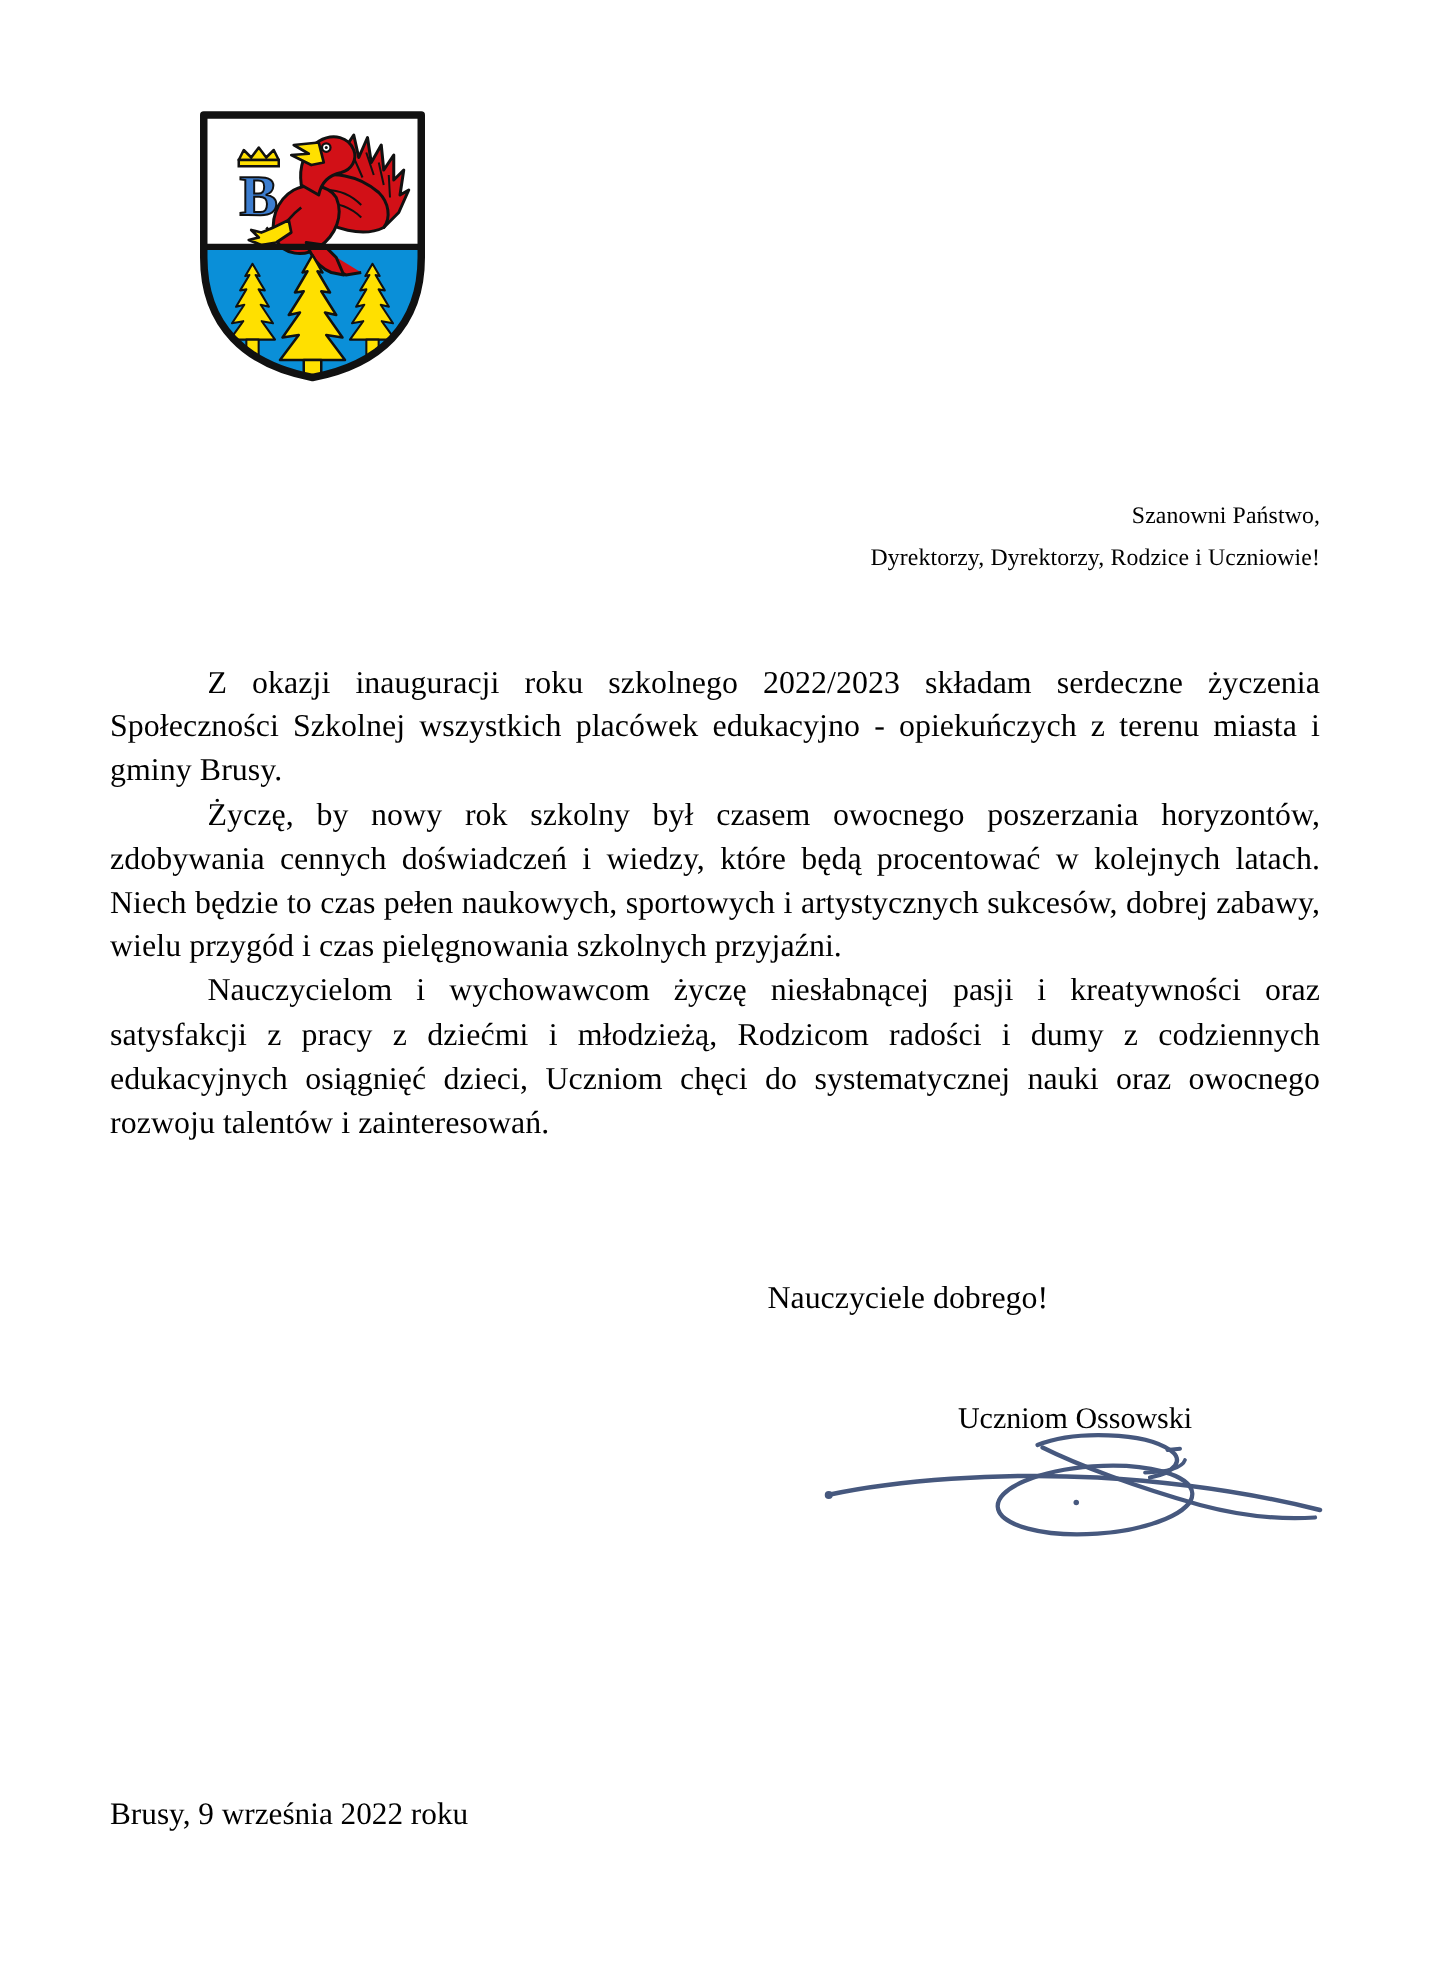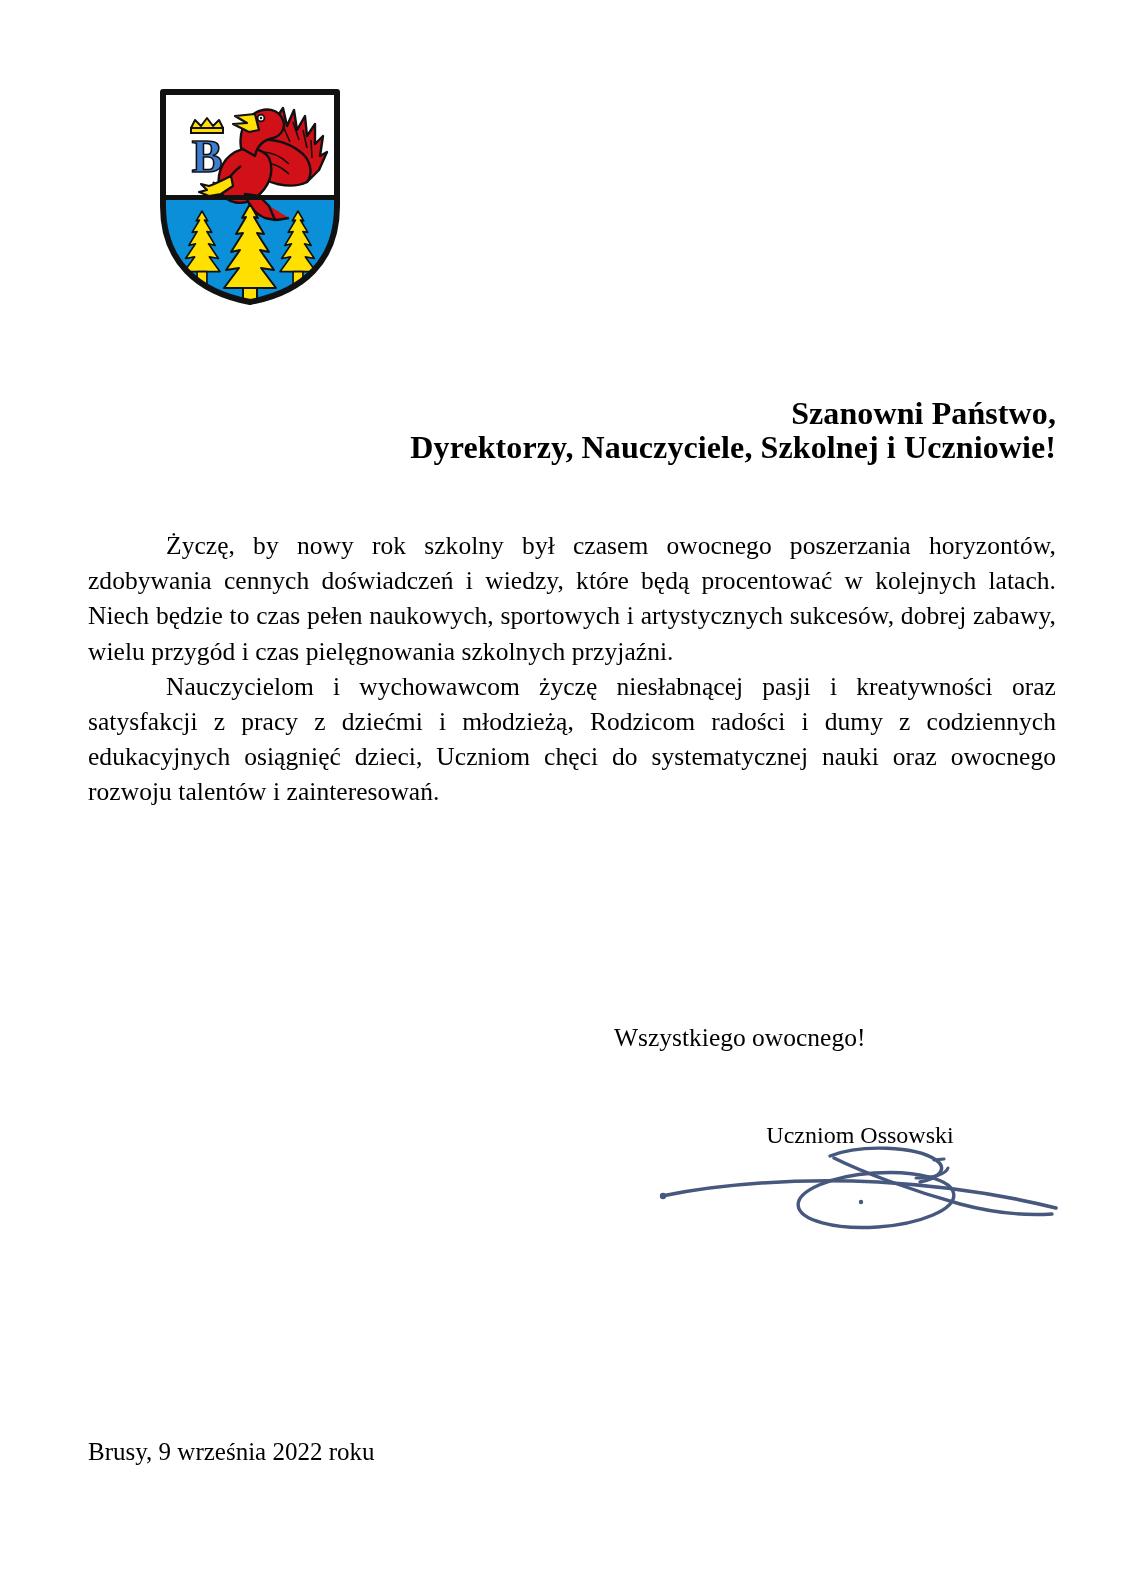--- a/index.html
+++ b/index.html
@@ -28,22 +28,22 @@
   }
   .crest svg { display: block; width: 100%; height: 100%; }
 
   
   .salutation {
     position: absolute;
     left: 88px;
     top: 396px;
     width: 968px;
     text-align: right;
-    font-weight: bold;
-    font-size: 32px;
+    font-weight: normal;
+    font-size: 19px;
     line-height: 34px;
     letter-spacing: 0.1px;
   }
   .salutation .line { display: block; white-space: nowrap; }
 
   
   .body-block {
     position: absolute;
     left: 88px;
     top: 528px;
@@ -185,29 +185,30 @@
           </g>
         </g>
       </g>
 
       <path d="M6 6 H180 V120 C180 175 146 206 93 216 C40 206 6 175 6 120 Z" fill="none" stroke="#111111" stroke-width="6" stroke-linejoin="round"></path>
     </svg>
   </div>
 
   <div class="salutation">
     <span class="line">Szanowni Państwo,</span>
-    <span class="line">Dyrektorzy, Nauczyciele, Szkolnej i Uczniowie!</span>
+    <span class="line">Dyrektorzy, Dyrektorzy, Rodzice i Uczniowie!</span>
   </div>
 
   <div class="body-block">
+    <p>Z okazji inauguracji roku szkolnego 2022/2023 składam serdeczne życzenia Społeczności Szkolnej wszystkich placówek edukacyjno - opiekuńczych z terenu miasta i gminy Brusy.</p>
     <p>Życzę, by nowy rok szkolny był czasem owocnego poszerzania horyzontów, zdobywania cennych doświadczeń i wiedzy, które będą procentować w kolejnych latach. Niech będzie to czas pełen naukowych, sportowych i artystycznych sukcesów, dobrej zabawy, wielu przygód i czas pielęgnowania szkolnych przyjaźni.</p>
     <p>Nauczycielom i wychowawcom życzę niesłabnącej pasji i kreatywności oraz satysfakcji z pracy z dziećmi i młodzieżą, Rodzicom radości i dumy z codziennych edukacyjnych osiągnięć dzieci, Uczniom chęci do systematycznej nauki oraz owocnego rozwoju talentów i zainteresowań.</p>
   </div>
 
-  <div class="closing">Wszystkiego owocnego!</div>
+  <div class="closing">Nauczyciele dobrego!</div>
 
   <div class="sign-block">
     <div class="sign-name">Uczniom Ossowski</div>
 
     <div class="sign-scrawl">
       <svg viewBox="0 0 420 105" xmlns="http://www.w3.org/2000/svg">
         <g fill="none" stroke="#46587e" stroke-linecap="round" stroke-linejoin="round">
 
           <path d="M14 62 C70 50 150 44 230 48 C300 52 360 62 408 74" stroke-width="3.6"></path>
 

